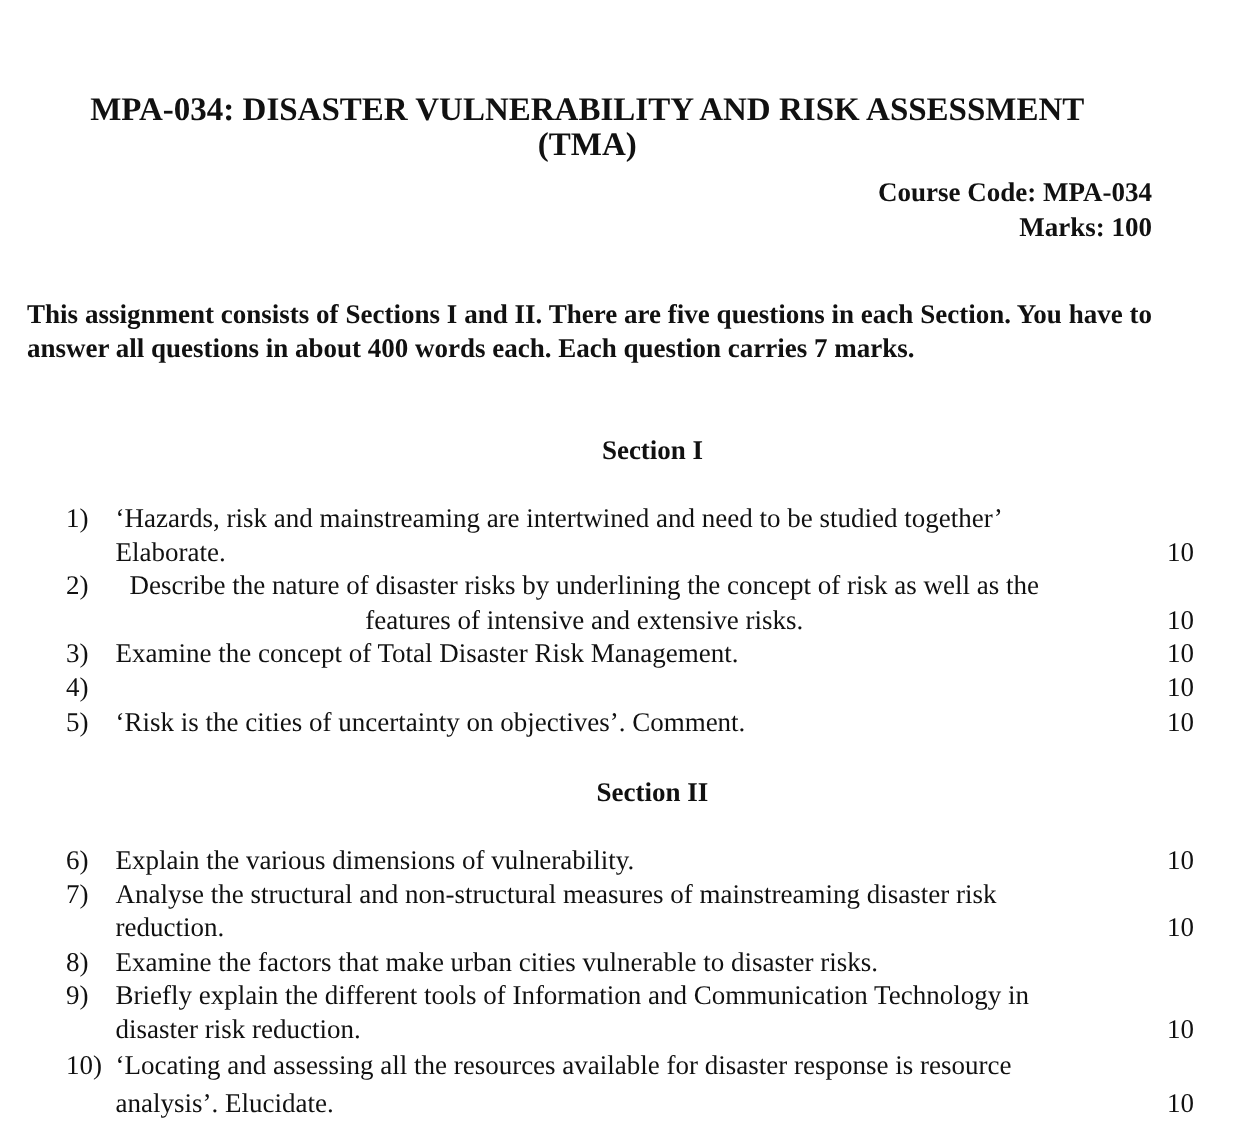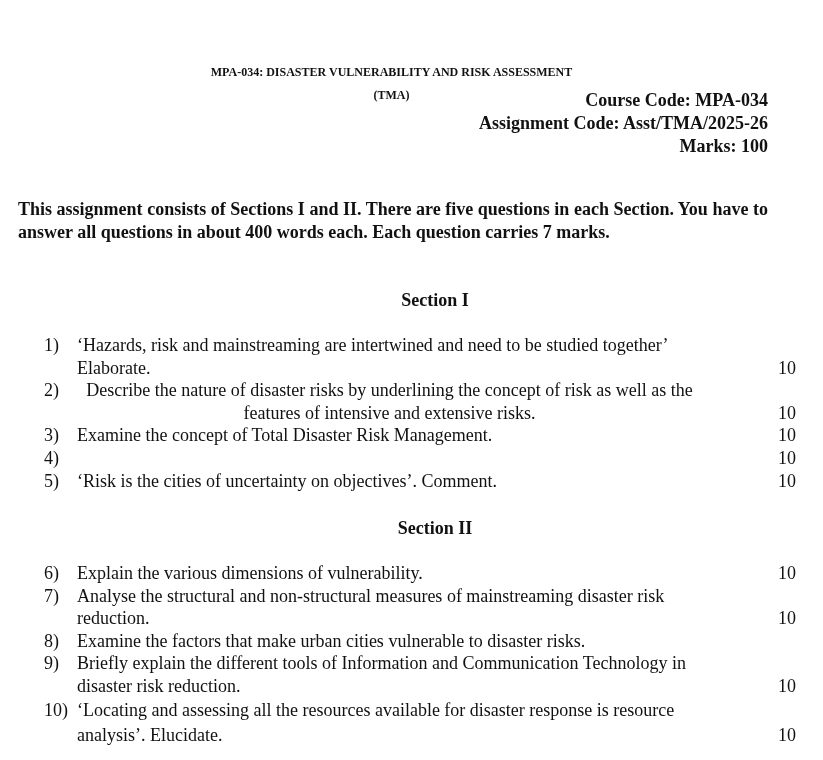--- a/index.html
+++ b/index.html
@@ -2,24 +2,24 @@
 <html><head>
 <meta charset="utf-8">
 <style>
   html, body { margin: 0; padding: 0; background: #ffffff; }
   body {
     width: 823px; height: 760px; position: relative; overflow: hidden;
     font-family: "Liberation Serif", "DejaVu Serif", serif; color: #111111;
   }
   .title {
     position: absolute; left: 0; width: 783px; top: 61px;
-    text-align: center; font-weight: bold; font-size: 12px; line-height: 23px;
+    text-align: center; font-weight: bold; font-size: 22px; line-height: 23px;
   }
   .codes {
-    position: absolute; right: 55px; top: 89px; text-align: right;
+    position: absolute; right: 55px; top: 117px; text-align: right;
     font-weight: bold; font-size: 18px; line-height: 23px;
   }
   .intro {
     position: absolute; left: 18px; width: 750px; top: 198px;
     font-weight: bold; font-size: 18px; line-height: 23px; text-align: justify;
     text-align-last: left;
   }
   .section-head {
     position: absolute; left: 0; width: 870px; text-align: center;
     font-weight: bold; font-size: 18px; line-height: 23px;
@@ -34,21 +34,20 @@
 </head>
 <body>
 
 <div class="title">
   <div>MPA-034: DISASTER VULNERABILITY AND RISK ASSESSMENT</div>
   <div>(TMA)</div>
 </div>
 
 <div class="codes">
   <div>Course Code: MPA-034</div>
-  <div>Assignment Code: Asst/TMA/2025-26</div>
   <div>Marks: 100</div>
 </div>
 
 <div class="intro">This assignment consists of Sections I and II. There are five questions in each Section. You have to answer all questions in about 400 words each. Each question carries 7 marks.</div>
 
 <div class="section-head" style="top:289px;">Section I</div>
 
 <div class="qlist" style="top:334px;">
   <div class="q">
     <span class="num">1)</span>

